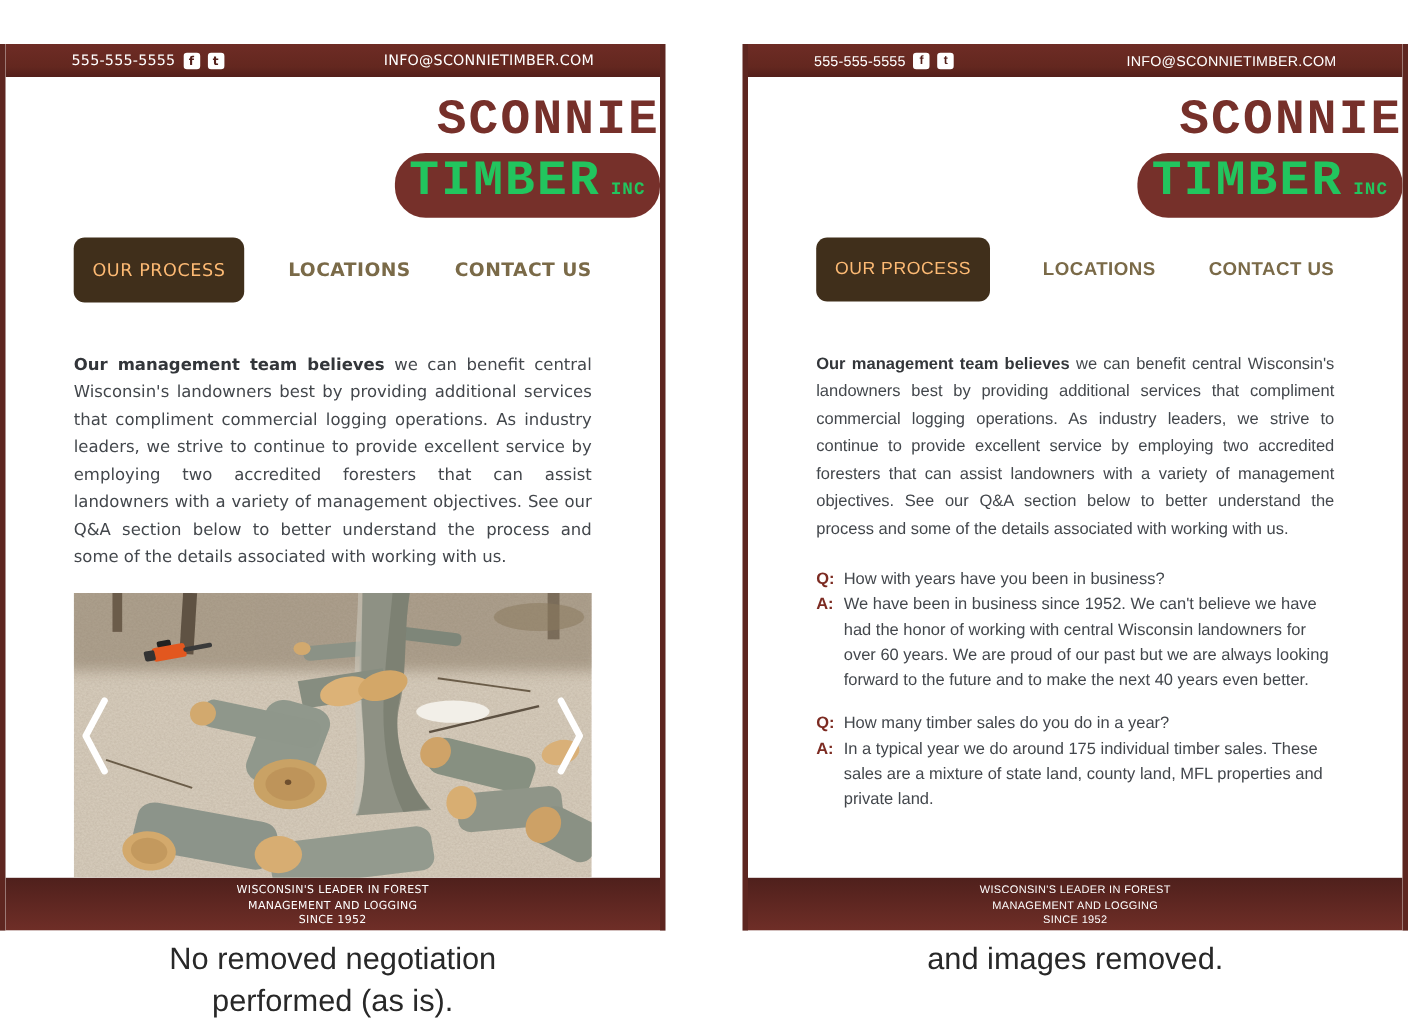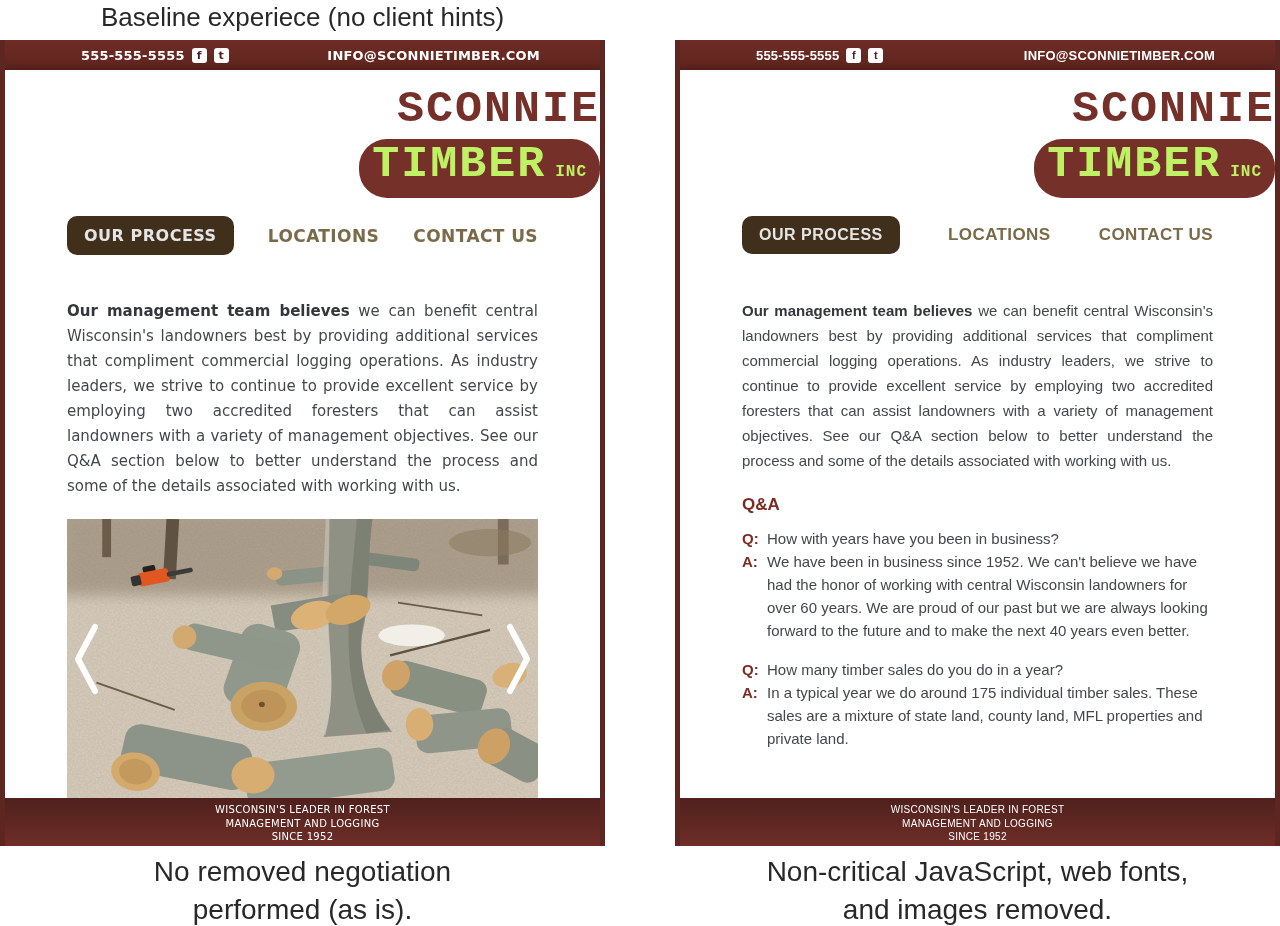--- a/index.html
+++ b/index.html
@@ -28,41 +28,41 @@
     display: flex; flex-direction: column; overflow: hidden; }
   .panel-left .site-frame { font-family: "DejaVu Sans", sans-serif; }
   .panel-right .site-frame { font-family: "Liberation Sans", sans-serif; }
 
   
   .topbar { flex: 0 0 30px; height: 30px;
     background: linear-gradient(180deg, var(--bar-top, #6e2c25) 0%, #63271f 70%, var(--bar-bottom, #531f1a) 100%);
     display: flex; align-items: center; justify-content: space-between;
     padding: 0 60px; color: #fff; }
   .topbar-left { display: flex; align-items: center; gap: 7px; }
-  .phone, .email { font-size: 13px; font-weight: bold; letter-spacing: .2px; margin-left: 16px; }
+  .phone, .email { font-size: 13px; font-weight: normal; letter-spacing: .2px; }
   .social { width: 15px; height: 15px; background: #fff; border-radius: 3px;
     color: var(--bar-bottom, #531f1a); font-size: 11px; font-weight: bold;
     display: inline-flex; align-items: center; justify-content: center;
     line-height: 1; cursor: pointer; }
 
   
   .logo { text-align: right; margin-top: 14px; font-family: Liberation Mono, monospace; }
   .logo-top { font-size: 45px; line-height: 52px; font-weight: bold;
     letter-spacing: 2px; color: var(--brand, #76302a); }
   .logo-box { display: inline-block; background: var(--brand, #76302a);
-    color: #bef264; padding: 0 13px 7px 13px; margin-top: 3px; border-radius: 28px; }
+    color: #22c55e; padding: 0 13px 7px 13px; margin-top: 3px; border-radius: 28px; }
   .logo-box .timber { font-size: 45px; line-height: 52px; font-weight: bold; letter-spacing: 2px; }
   .logo-box .inc { font-size: 16px; font-weight: bold; letter-spacing: 1px; margin-left: 9px; }
 
   
   .nav { display: flex; align-items: center; justify-content: space-between;
     margin: 18px 62px 0 62px; }
-  .nav-active { background: var(--nav-active-bg, #402f1b); color: #e5e5e5;
-    font-weight: bold; font-size: 16px; letter-spacing: .5px;
-    padding: 10px 17px; border-radius: 10px; cursor: pointer; }
+  .nav-active { background: var(--nav-active-bg, #402f1b); color: #fdba74;
+    font-weight: normal; font-size: 16px; letter-spacing: .5px;
+    padding: 20px 17px; border-radius: 10px; cursor: pointer; }
   .nav-link { color: var(--nav-link, #7a6a48); font-weight: bold; font-size: 17px;
     letter-spacing: .4px; cursor: pointer; }
 
   
   .intro { margin: 44px 62px 0 62px; text-align: justify;
     font-size: 15px; line-height: 25px; color: var(--body-text, #43474c); }
   .intro strong { color: #33363a; }
 
   
   .carousel { position: relative; flex: 1 1 auto; min-height: 140px;
@@ -85,21 +85,20 @@
   .site-footer { margin-top: auto; flex: 0 0 48px;
     background: linear-gradient(180deg, var(--footer-top, #4f201c), var(--footer-bottom, #6f2e27));
     color: #fff; text-align: center; font-size: 10px; font-weight: normal;
     line-height: 13.5px; padding-top: 5px; letter-spacing: .3px; }
 </style>
 </head>
 <body>
 
 <div class="canvas">
 
-  <div class="fig-title fig-title-left">Baseline experiece (no client hints)</div>
 
   <div class="panel panel-left">
     <div class="site-frame">
       <div class="topbar">
         <div class="topbar-left">
           <span class="phone">555-555-5555</span>
           <span class="social">f</span>
           <span class="social">t</span>
         </div>
         <span class="email">INFO@SCONNIETIMBER.COM</span>
@@ -220,21 +219,20 @@
 
       <div class="nav">
         <span class="nav-active">OUR PROCESS</span>
         <span class="nav-link">LOCATIONS</span>
         <span class="nav-link">CONTACT US</span>
       </div>
 
       <p class="intro"><strong>Our management team believes</strong><span> we can benefit central Wisconsin's landowners best by providing additional services that compliment commercial logging operations. As industry leaders, we strive to continue to provide excellent service by employing two accredited foresters that can assist landowners with a variety of management objectives. See our Q&amp;A section below to better understand the process and some of the details associated with working with us.</span></p>
 
       <div class="qa">
-        <div class="qa-heading">Q&amp;A</div>
         <div class="qa-pair">
           <div class="qa-row">
             <span class="qa-label">Q:</span>
             <span class="qa-text">How with years have you been in business?</span>
           </div>
           <div class="qa-row">
             <span class="qa-label">A:</span>
             <span class="qa-text">We have been in business since 1952. We can't believe we have had the honor of working with central Wisconsin landowners for over 60 years. We are proud of our past but we are always looking forward to the future and to make the next 40 years even better.</span>
           </div>
         </div>
@@ -256,17 +254,16 @@
         <div>SINCE 1952</div>
       </div>
     </div>
   </div>
 
   <div class="caption caption-left">
     <div>No removed negotiation</div>
     <div>performed (as is).</div>
   </div>
   <div class="caption caption-right">
-    <div>Non-critical JavaScript, web fonts,</div>
     <div>and images removed.</div>
   </div>
 
 </div>
 
 </body></html>

